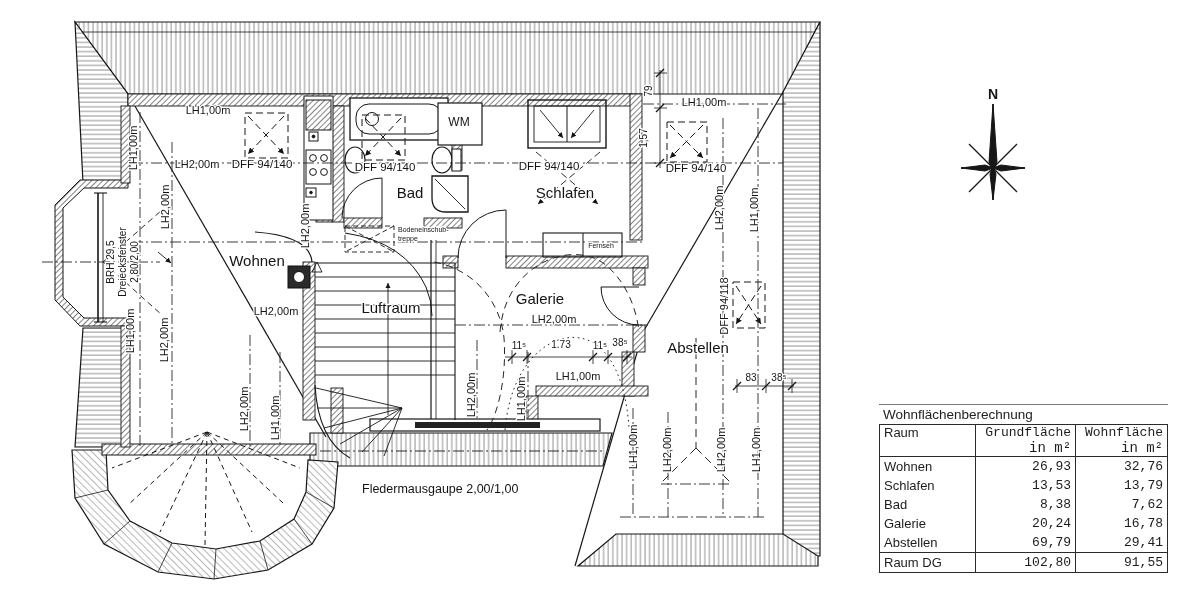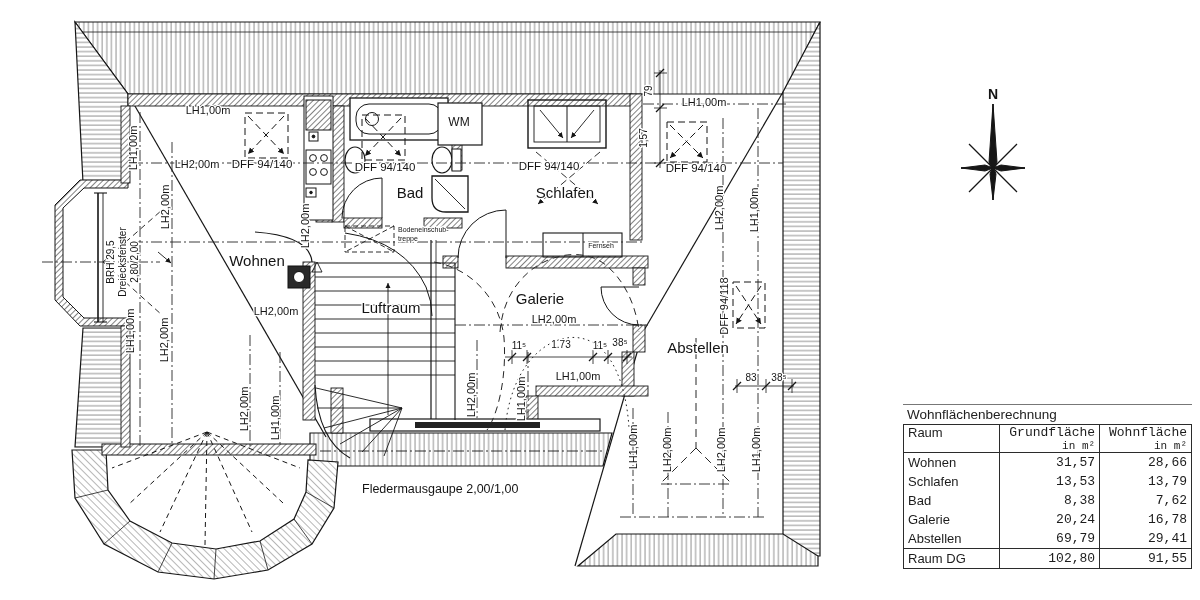--- a/index.html
+++ b/index.html
@@ -2,33 +2,33 @@
 <html><head>
 <meta charset="utf-8">
 <style>
   html,body{margin:0;padding:0;background:#e8e8e8;}
   #canvas{position:relative;width:1200px;height:600px;background:#ffffff;overflow:hidden;
           font-family:"Liberation Sans", sans-serif;color:#1a1a1a;}
   svg{position:absolute;left:0;top:0;}
   svg text{fill:#141414;font-family:"Liberation Sans",sans-serif;
            paint-order:stroke;stroke:#ffffff;stroke-width:2.6px;stroke-linejoin:round;}
   
-  #area-block{position:absolute;left:903px;top:404px;width:289px;}
+  #area-block{position:absolute;left:879px;top:404px;width:289px;}
   #area-title{font-size:13.5px;border-top:1px solid #777;padding:2px 0 2px 4px;color:#222;}
   table.area{border-collapse:collapse;width:100%;font-size:13px;color:#1c1c1c;
              border:1.6px solid #2b2b2b;background:#fff;}
   table.area th, table.area td{padding:0 4px;height:19px;font-weight:normal;white-space:nowrap;margin-top:45px;}
   table.area col.c1{width:96px}
   table.area .name{text-align:left;}
   table.area .num{text-align:right;}
   table.area thead th{vertical-align:top;text-align:right;border-bottom:1.6px solid #2b2b2b;}
   table.area thead th.name{text-align:left;}
   table.area td.b, table.area th.b{border-left:1.6px solid #2b2b2b;font-family:Liberation Mono, monospace;}
   table.area tfoot td{border-top:1.6px solid #2b2b2b;}
-  .unit{display:block;font-size:11px;}
+  .unit{display:block;font-size:14px;}
 </style>
 </head>
 <body>
 
 <div id="canvas">
 <svg width="1200" height="600" viewBox="0 0 1200 600">
   <defs>
     <pattern id="vh" width="4.6" height="8" patternUnits="userSpaceOnUse">
       <rect width="4.6" height="8" fill="#ffffff"></rect>
           <line x1="1" y1="0" x2="1" y2="8" stroke="#5a5a5a" stroke-width="0.7"></line>
@@ -392,22 +392,22 @@
           </th>
           <th class="num b">
             <span>Wohnfläche</span>
             <span class="unit">in m²</span>
           </th>
         </tr>
       </thead>
       <tbody id="area-rows">
           <tr>
             <td class="name">Wohnen</td>
-            <td class="num b">31,57</td>
-            <td class="num b">28,66</td>
+            <td class="num b">26,93</td>
+            <td class="num b">32,76</td>
           </tr>
           <tr>
             <td class="name">Schlafen</td>
             <td class="num b">13,53</td>
             <td class="num b">13,79</td>
           </tr>
           <tr>
             <td class="name">Bad</td>
             <td class="num b">8,38</td>
             <td class="num b">7,62</td>

